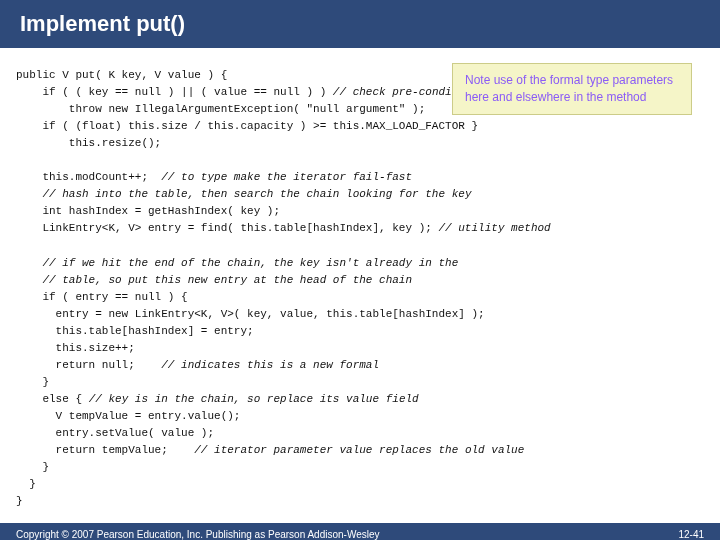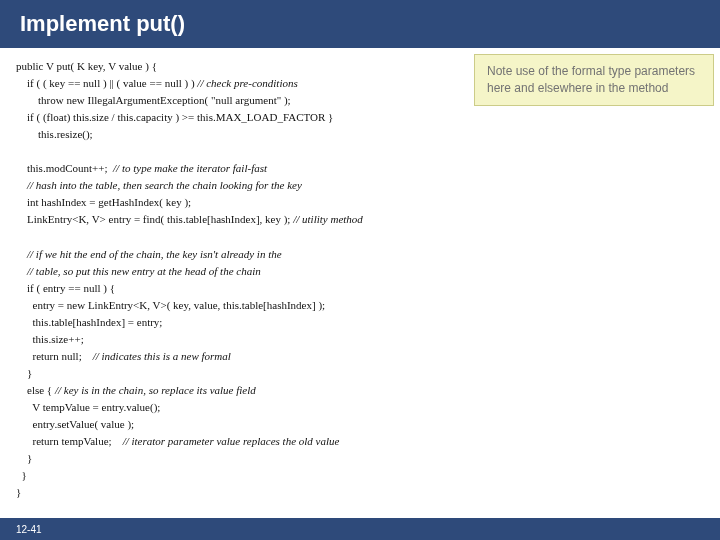--- a/index.html
+++ b/index.html
@@ -12,20 +12,21 @@
       overflow: hidden;
     }
 
     .slide {
       width: 720px;
       height: 540px;
       background: #ffffff;
       position: relative;
       display: flex;
       flex-direction: column;
+      gap: 9px;
     }
 
     .slide-header {
       background: #2e4a7a;
       color: #ffffff;
       padding: 10px 20px;
       font-size: 22px;
       font-weight: bold;
       min-height: 48px;
       display: flex;
@@ -36,33 +37,33 @@
       flex: 1;
       padding: 10px 16px 4px 16px;
       position: relative;
       display: flex;
       flex-direction: column;
     }
 
     .callout-box {
       position: absolute;
       top: 6px;
-      right: 6px;
+      right: 28px;
       background: #f5f5c8;
       border: 1px solid #cccc88;
       padding: 8px 12px;
       font-size: 12px;
-      color: #737373;
+      color: #8b5cf6;
       max-width: 240px;
       line-height: 1.4;
       z-index: 10;
     }
 
     .code-area {
-      font-family: Liberation Serif, serif;
+      font-family: Liberation Mono, monospace;
       font-size: 11px;
       line-height: 1.55;
       color: #111;
       white-space: pre;
       flex: 1;
       overflow: hidden;
     }
 
     .slide-footer {
       background: #2e4a7a;
@@ -110,15 +111,16 @@
     else { <em>// key is in the chain, so replace its value field</em>
       V tempValue = entry.value();
       entry.setValue( value );
       return tempValue;    <em>// iterator parameter value replaces the old value</em>
     }
   }
 }</span></div>
   </div>
 
   <div class="slide-footer">
+    <span>Copyright © 2007 Pearson Education, Inc. Publishing as Pearson Addison-Wesley</span>
     <span>12-41</span>
   </div>
 </div>
 
 </body></html>

